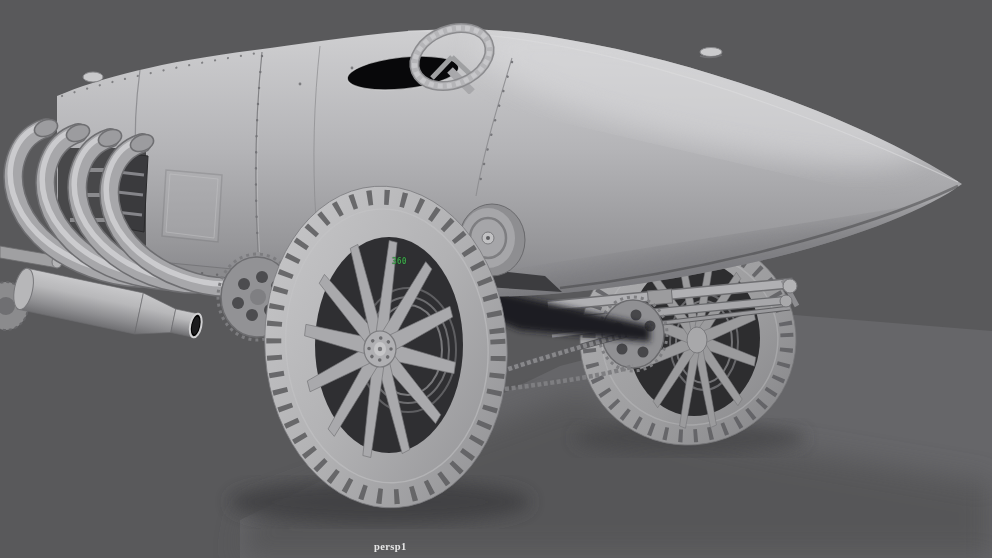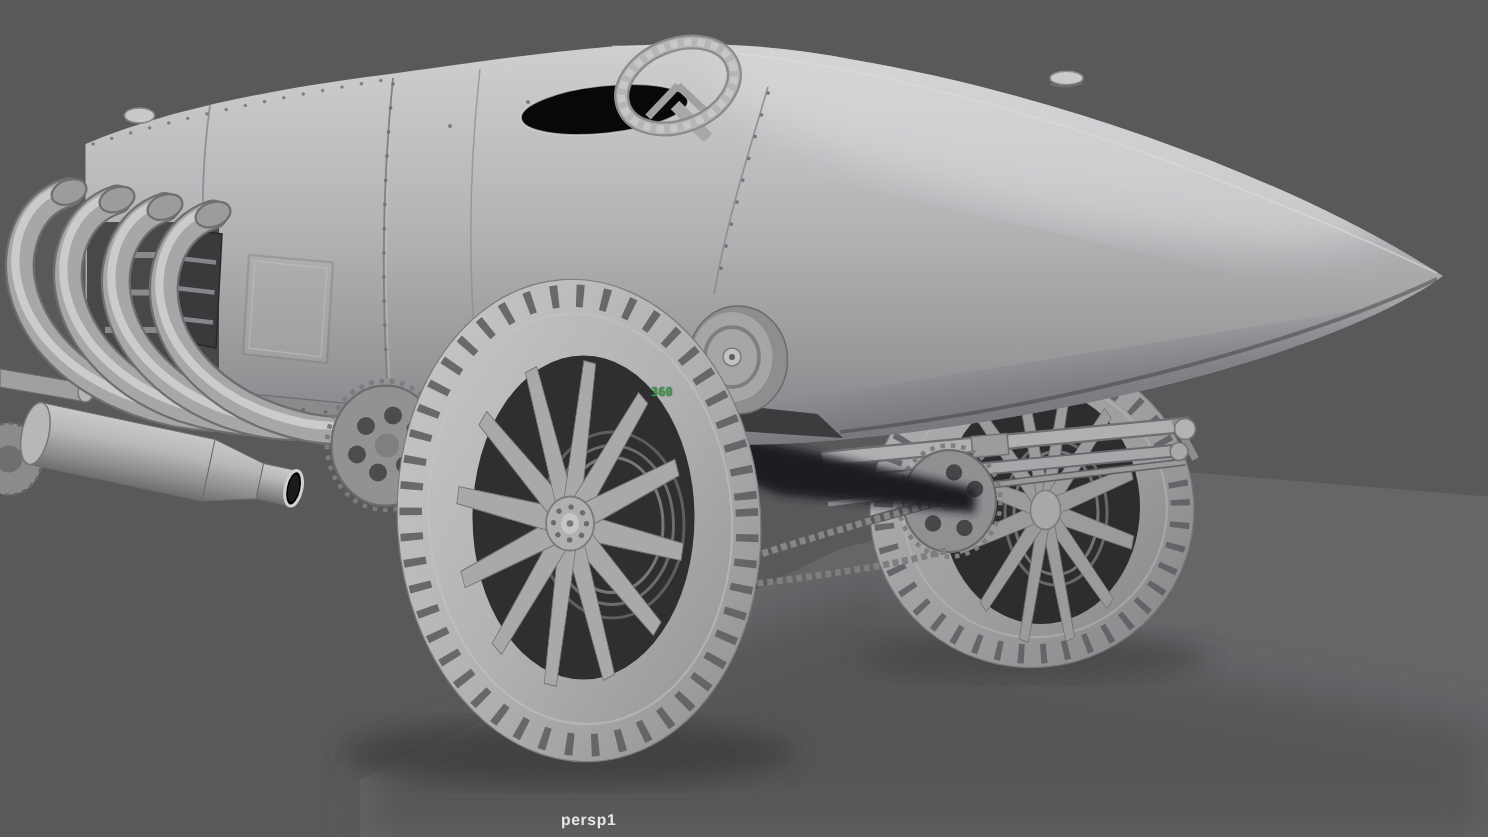--- a/index.html
+++ b/index.html
@@ -1,24 +1,24 @@
 <!DOCTYPE html>
 <html><head>
 <meta charset="utf-8">
 <style>
   html,body{margin:0;padding:0;background:#2a2a2c;}
   #stage{position:relative;width:992px;height:558px;overflow:hidden;
          font-family:"DejaVu Sans","Liberation Sans",sans-serif;background:#59595b;}
   #stage svg{position:absolute;left:0;top:0;}
   .hud{position:absolute;pointer-events:none;}
   #camera-label{left:374px;top:541px;font-size:10.5px;letter-spacing:.4px;
-                font-family:Liberation Sans, sans-serif;font-weight:bold;}
+                font-family:Liberation Serif, serif;font-weight:bold;}
   #vp-annotation{left:392px;top:257px;font-size:8px;
                  font-family:"DejaVu Sans Mono","Liberation Mono",monospace;font-weight:bold;
-                 text-shadow:0 0 1px rgba(0,40,0,.8);margin-left:42px;}
+                 text-shadow:0 0 1px rgba(0,40,0,.8);}
 </style>
 </head>
 <body>
 
 <div id="stage">
 <svg width="992" height="558" viewBox="0 0 992 558">
   <defs>
     <linearGradient id="bodyV" x1="0" y1="0" x2="0" y2="1">
       <stop offset="0" stop-color="#cfcfd1"></stop>
           <stop offset=".45" stop-color="#b4b4b7"></stop>

